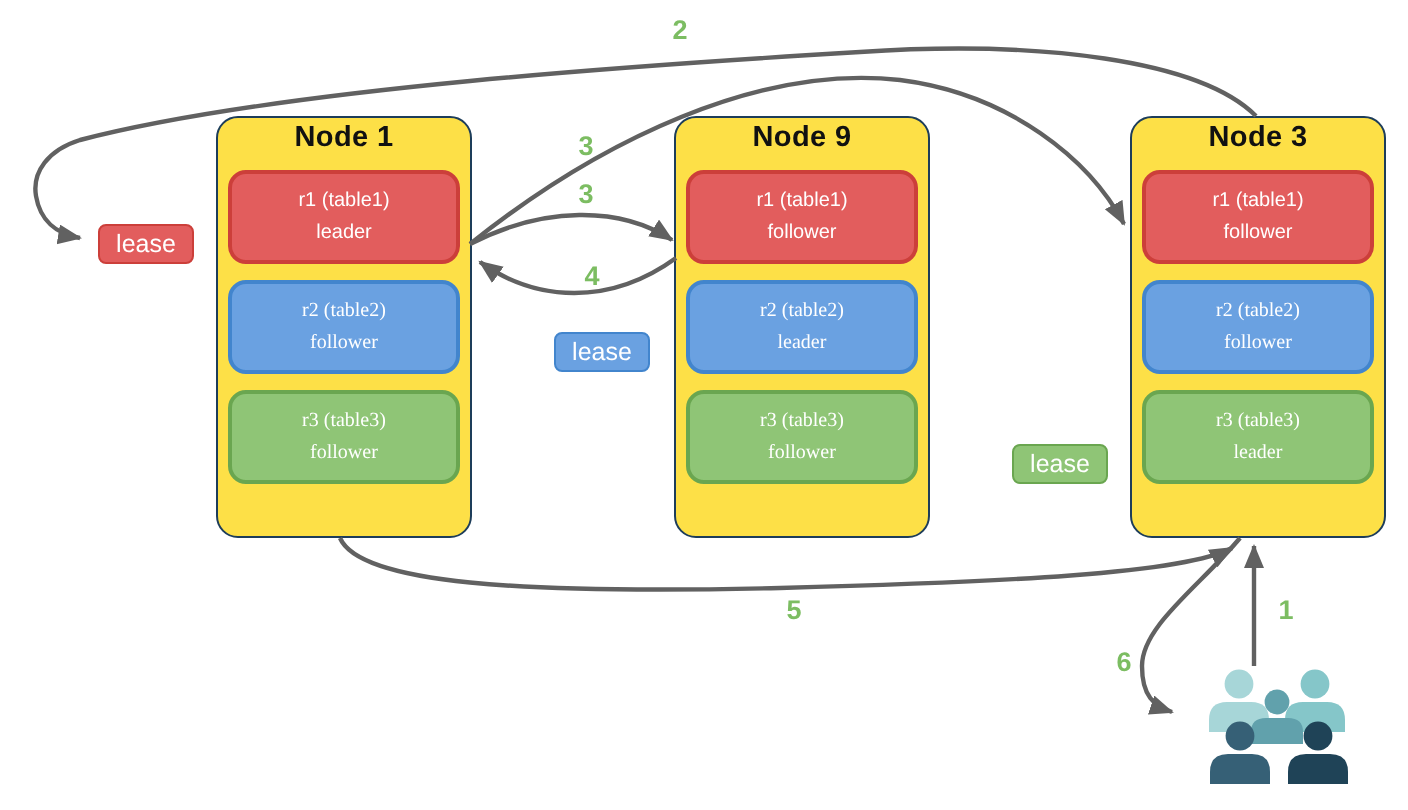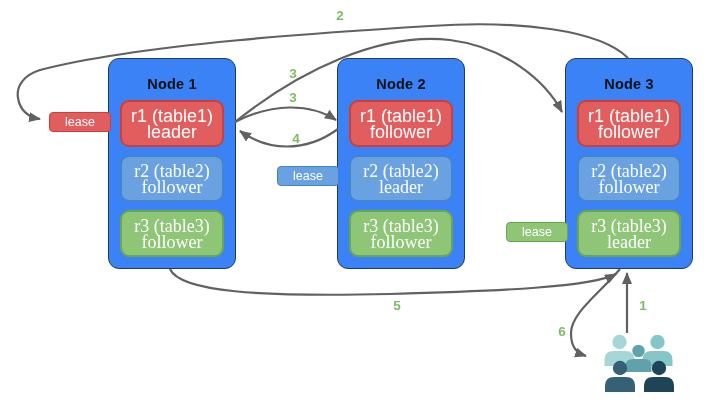--- a/index.html
+++ b/index.html
@@ -3,41 +3,41 @@
 <meta charset="utf-8">
 <style>
   html,body{margin:0;padding:0;background:#ffffff;}
   .canvas{
     position:relative;width:704px;height:405px;background:#ffffff;
     font-family:"Liberation Sans", sans-serif;overflow:hidden;
   }
   
   .node{
     position:absolute;top:58px;width:128px;height:211px;
-    background:#3b82f6;border:1.7px solid var(--node_border);
+    background:#fde047;border:1.7px solid var(--node_border);
     border-radius:11px;box-sizing:border-box;
     display:flex;flex-direction:column;align-items:center;
-    padding-top:17px;z-index:2;
+    padding-top:2px;z-index:2;
   }
   .node-title{
     font-size:14.5px;font-weight:bold;color:#111;margin-bottom:8px;
     letter-spacing:.2px;
   }
   .replica{
-    width:104px;height:47px;border-radius:9px;box-sizing:border-box;
+    width:116px;height:47px;border-radius:9px;box-sizing:border-box;
     margin-bottom:8px;display:flex;flex-direction:column;
     align-items:center;justify-content:center;
-    color:#ffffff;font-size:18px;line-height:16px;text-align:center;
+    color:#ffffff;font-size:10px;line-height:16px;text-align:center;
   }
   .replica.t1{background:var(--table1_fill);border:2px solid var(--table1_border);}
   .replica.t2{background:var(--table2_fill);border:2px solid var(--table2_border);font-family:Liberation Serif, serif;}
   .replica.t3{background:var(--table3_fill);border:2px solid var(--table3_border);font-family:Liberation Serif, serif;}
   
   .lease{
-    position:absolute;width:62px;height:20px;border-radius:4px;
+    position:absolute;width:48px;height:20px;border-radius:4px;
     box-sizing:border-box;display:flex;align-items:center;justify-content:center;
     color:#ffffff;font-size:12.5px;z-index:2;
   }
   .lease.t1{background:var(--table1_fill);border:1.5px solid var(--table1_border);left:49px;top:112px;}
   .lease.t2{background:var(--table2_fill);border:1.5px solid var(--table2_border);left:277px;top:166px;}
   .lease.t3{background:var(--table3_fill);border:1.5px solid var(--table3_border);left:506px;top:222px;}
   
   .step{
     position:absolute;transform:translate(-50%,-50%);
     font-size:13.5px;font-weight:bold;color:var(--step_label);z-index:6;
@@ -78,21 +78,21 @@
       <div>r2 (table2)</div>
       <div>follower</div>
     </div>
     <div class="replica t3">
       <div>r3 (table3)</div>
       <div>follower</div>
     </div>
   </div>
 
   <div class="node" style="left:337px">
-    <div class="node-title">Node 2</div>
+    <div class="node-title">Node 9</div>
     <div class="replica t1">
       <div>r1 (table1)</div>
       <div>follower</div>
     </div>
     <div class="replica t2">
       <div>r2 (table2)</div>
       <div>leader</div>
     </div>
     <div class="replica t3">
       <div>r3 (table3)</div>

